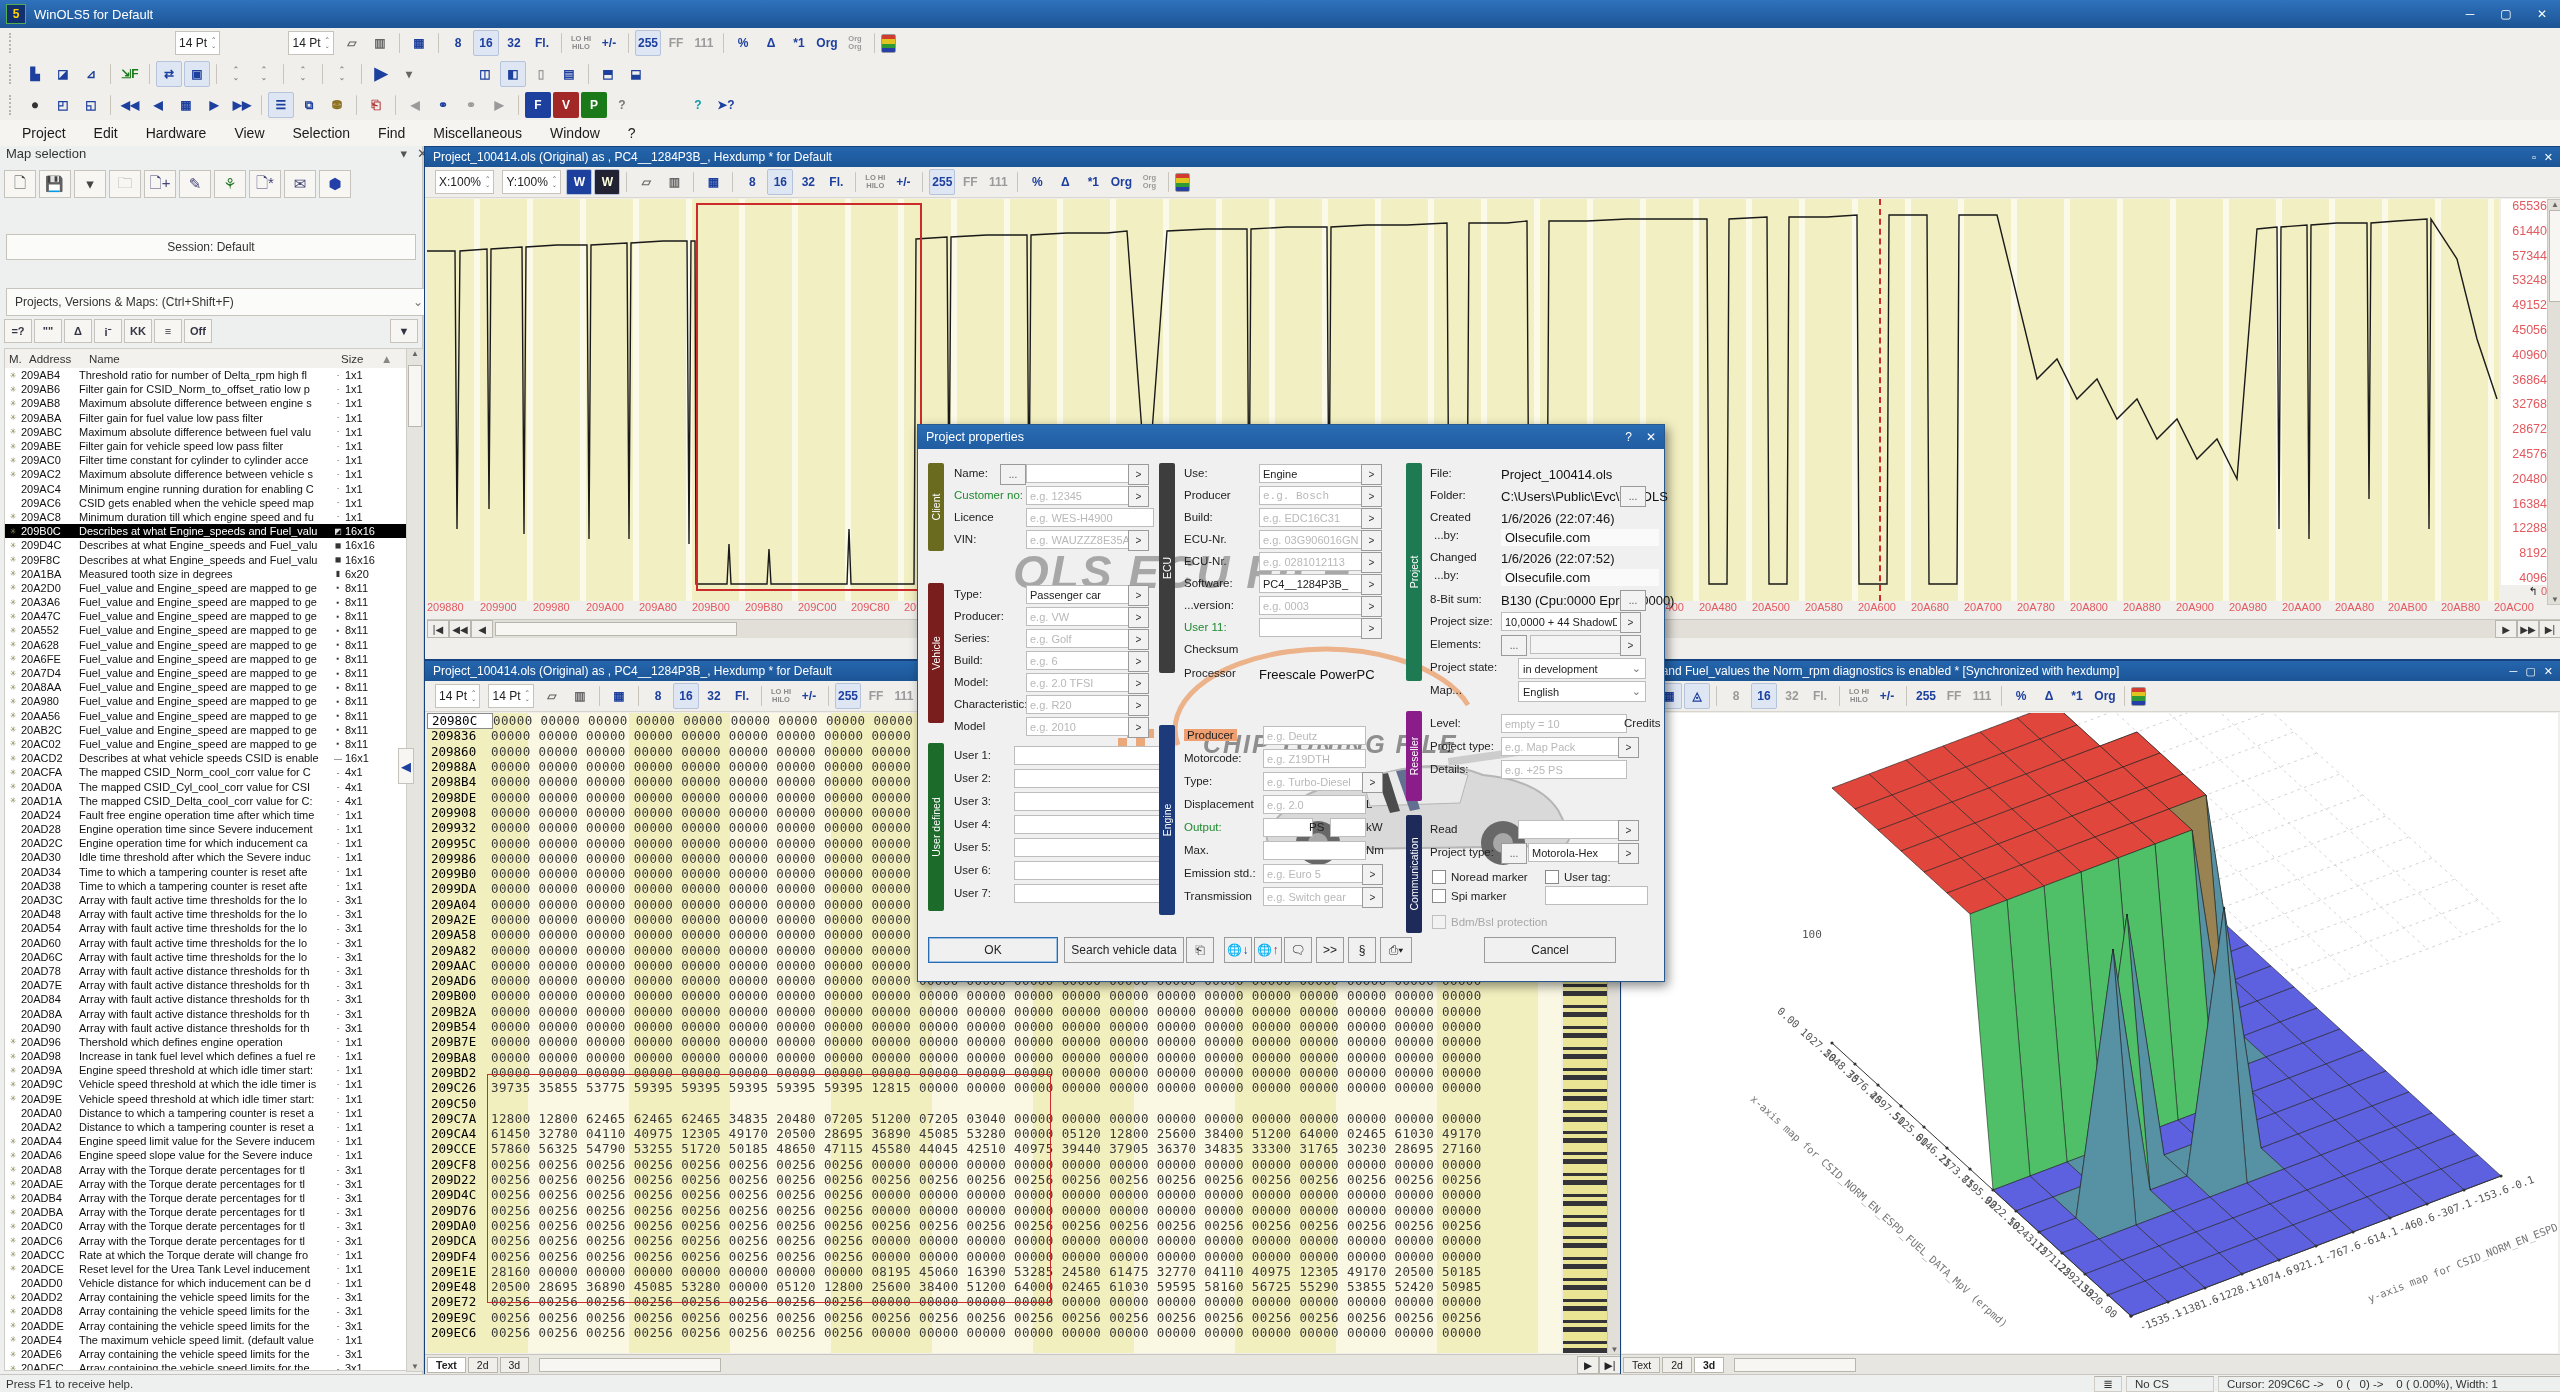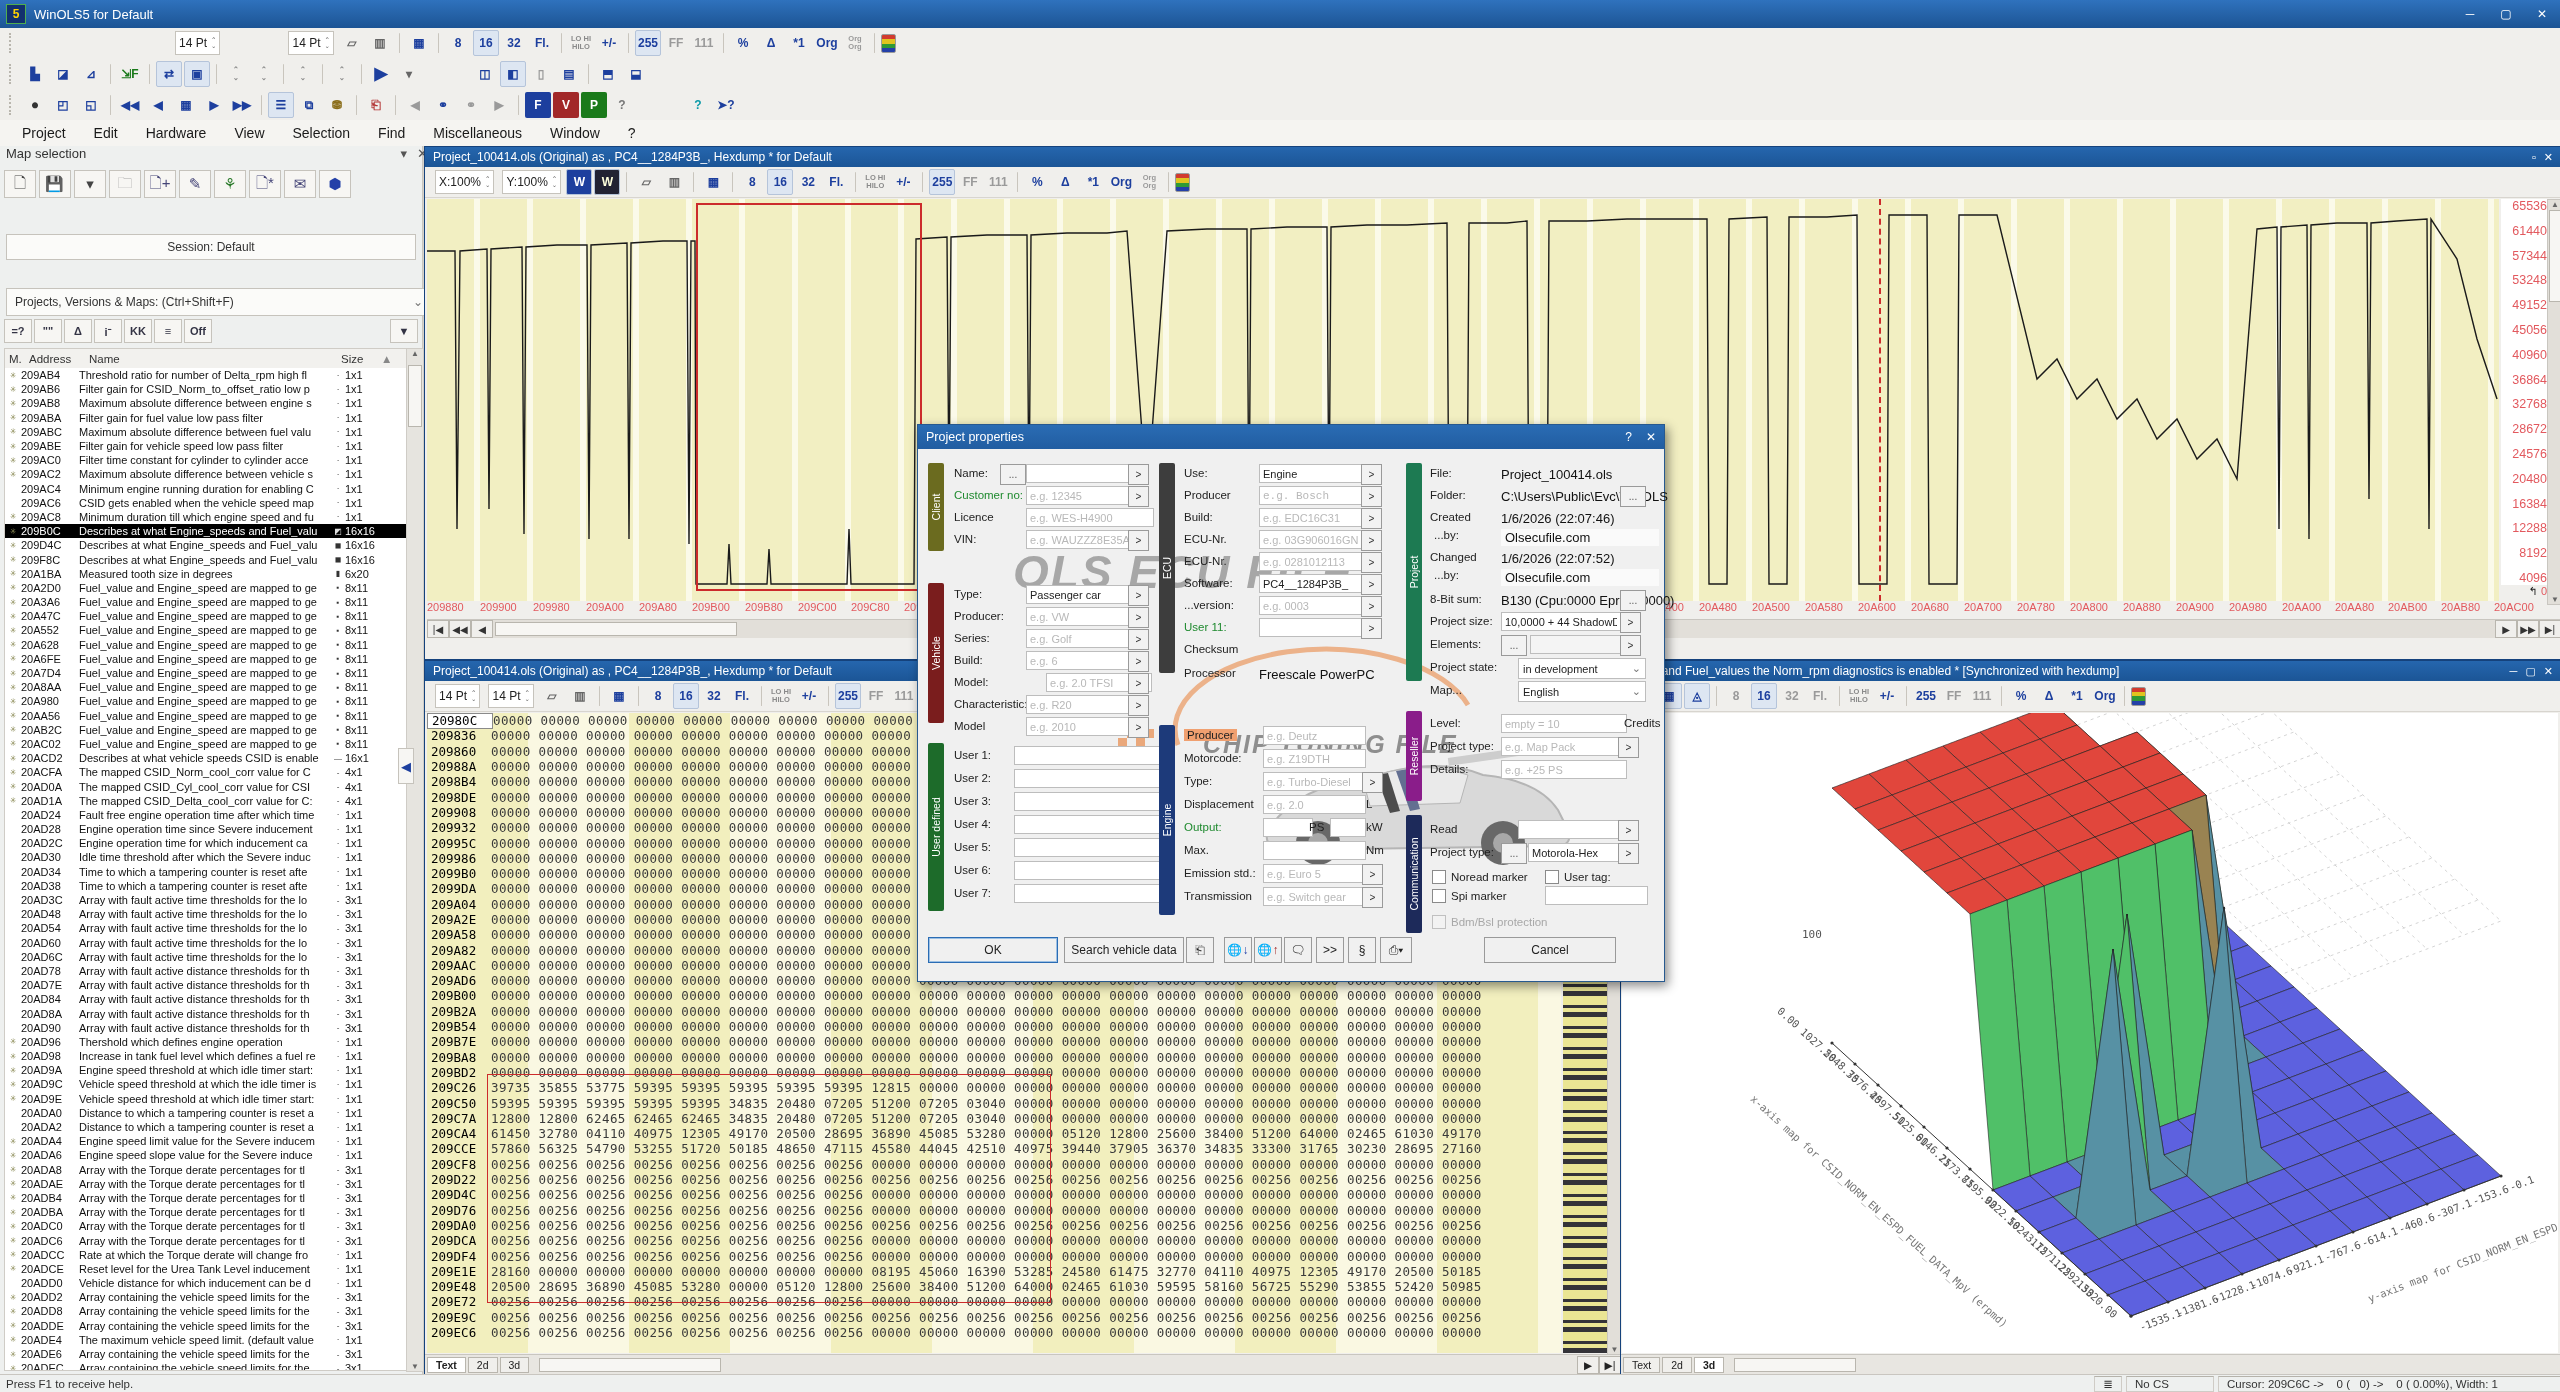--- a/index.html
+++ b/index.html
@@ -1089,21 +1089,20 @@
       <div class="hrow">
         <span class="haddr">209BD2</span>
         <span class="hvals">00000 00000 00000 00000 00000 00000 00000 00000 00000 00000 00000 00000 00000 00000 00000 00000 00000 00000 00000 00000 00000</span>
       </div>
       <div class="hrow">
         <span class="haddr">209C26</span>
         <span class="hvals">39735 35855 53775 59395 59395 59395 59395 59395 12815 00000 00000 00000 00000 00000 00000 00000 00000 00000 00000 00000 00000</span>
       </div>
       <div class="hrow">
         <span class="haddr">209C50</span>
-        <span class="hvals">59395 59395 59395 59395 59395 34835 20480 07205 51200 07205 03040 00000 00000 00000 00000 00000 00000 00000 00000 00000 00000</span>
       </div>
       <div class="hrow">
         <span class="haddr">209C7A</span>
         <span class="hvals">12800 12800 62465 62465 62465 34835 20480 07205 51200 07205 03040 00000 00000 00000 00000 00000 00000 00000 00000 00000 00000</span>
       </div>
       <div class="hrow">
         <span class="haddr">209CA4</span>
         <span class="hvals">61450 32780 04110 40975 12305 49170 20500 28695 36890 45085 53280 00000 05120 12800 25600 38400 51200 64000 02465 61030 49170</span>
       </div>
       <div class="hrow">
@@ -1493,21 +1492,21 @@
   <span class="fl" style="left:36px;top:185px">Producer:</span>
   <input class="din" style="left: 108px; top: 182px; width: 98px;" placeholder="e.g. VW">
   <span class="arr" style="left:210px;top:182px">&gt;</span>
   <span class="fl" style="left:36px;top:207px">Series:</span>
   <input class="din" style="left: 108px; top: 204px; width: 98px;" placeholder="e.g. Golf">
   <span class="arr" style="left:210px;top:204px">&gt;</span>
   <span class="fl" style="left:36px;top:229px">Build:</span>
   <input class="din" style="left: 108px; top: 226px; width: 98px;" placeholder="e.g. 6">
   <span class="arr" style="left:210px;top:226px">&gt;</span>
   <span class="fl" style="left:36px;top:251px">Model:</span>
-  <input class="din" style="left: 108px; top: 248px; width: 98px; margin-left: 20px;" placeholder="e.g. 2.0 TFSI">
+  <input class="din" style="left: 108px; top: 248px; width: 98px;" placeholder="e.g. 2.0 TFSI">
   <span class="arr" style="left:210px;top:248px">&gt;</span>
   <span class="fl" style="left:36px;top:273px">Characteristic:</span>
   <input class="din" style="left: 108px; top: 270px; width: 98px;" placeholder="e.g. R20">
   <span class="arr" style="left:210px;top:270px">&gt;</span>
   <span class="fl" style="left:36px;top:295px">Model</span>
   <input class="din" style="left: 108px; top: 292px; width: 98px;" placeholder="e.g. 2010">
   <span class="arr" style="left:210px;top:292px">&gt;</span>
 
   <div class="vtab" style="left:241px;top:38px;height:210px;background:#3d3d3d">
       <span>ECU</span>

